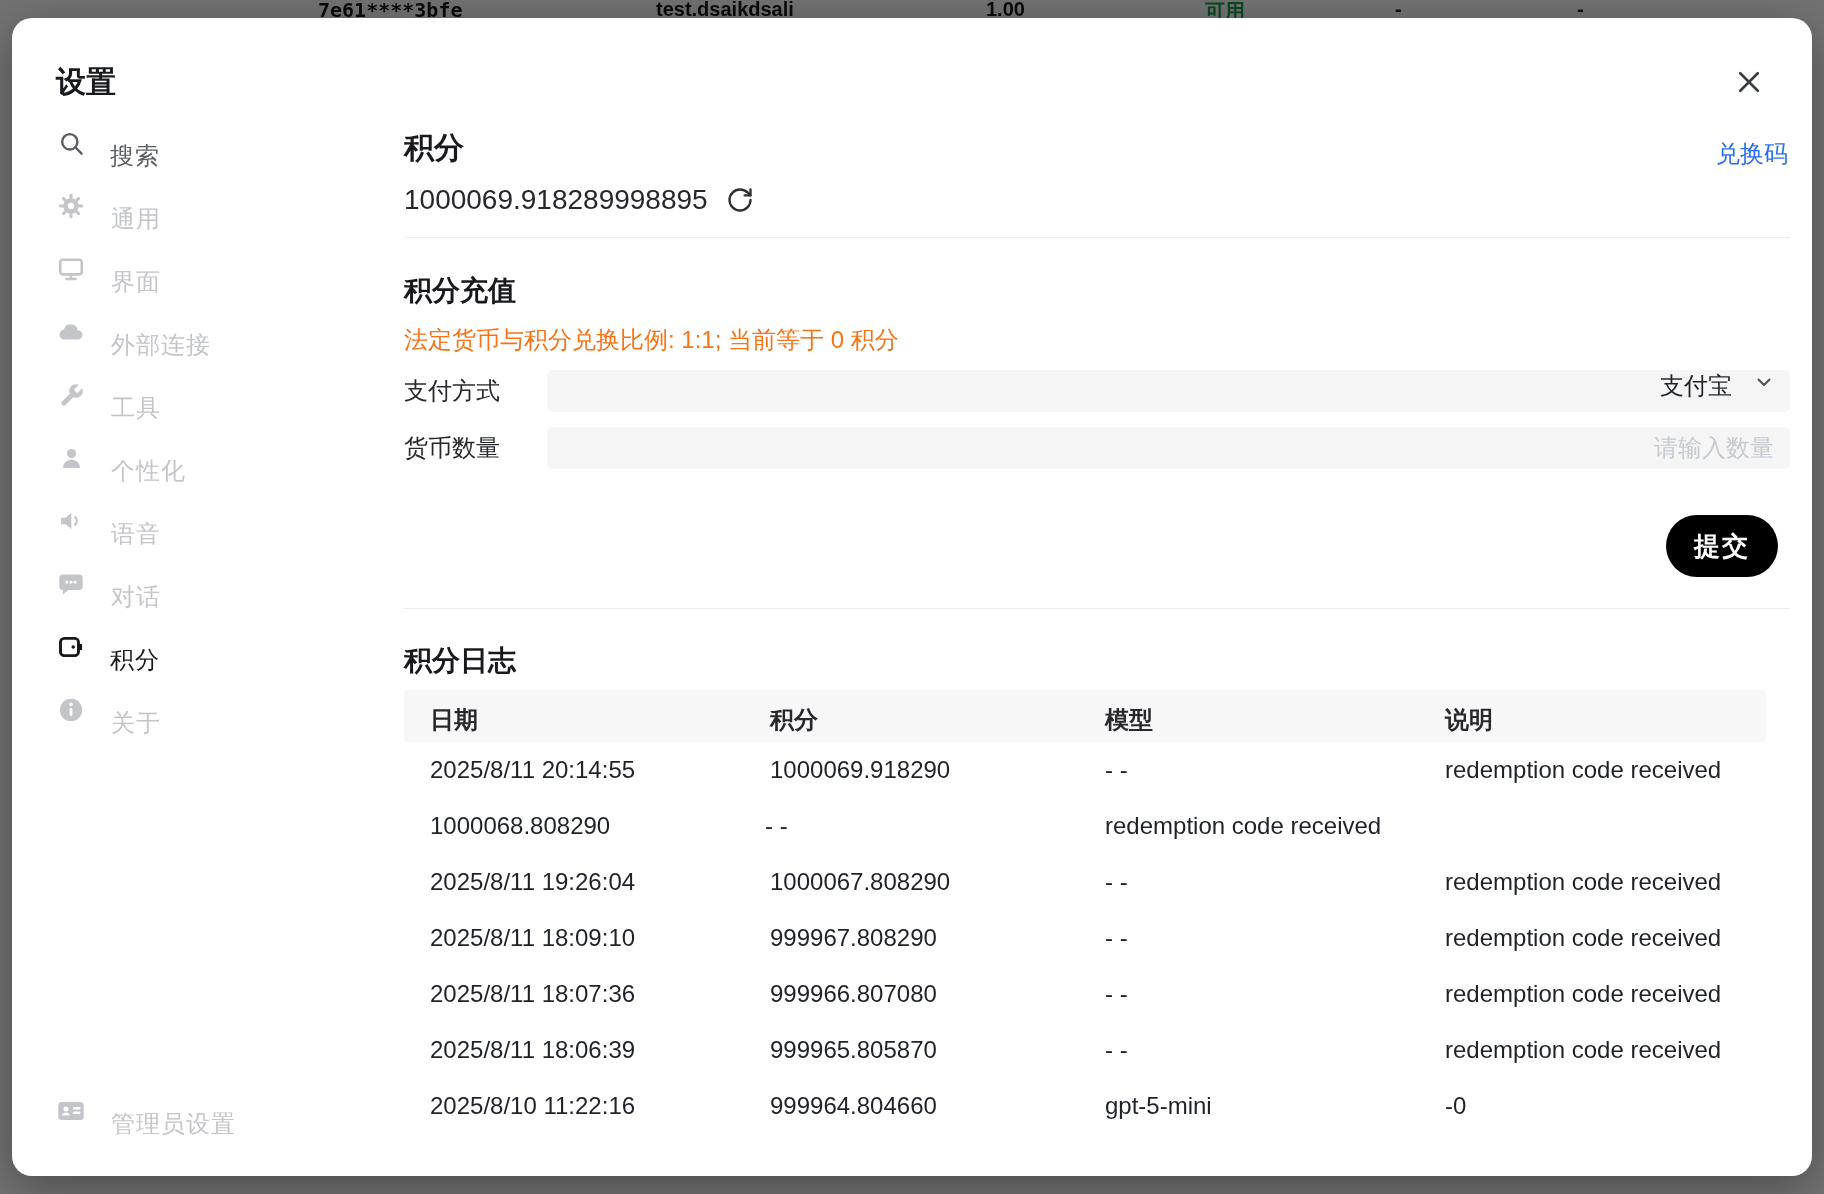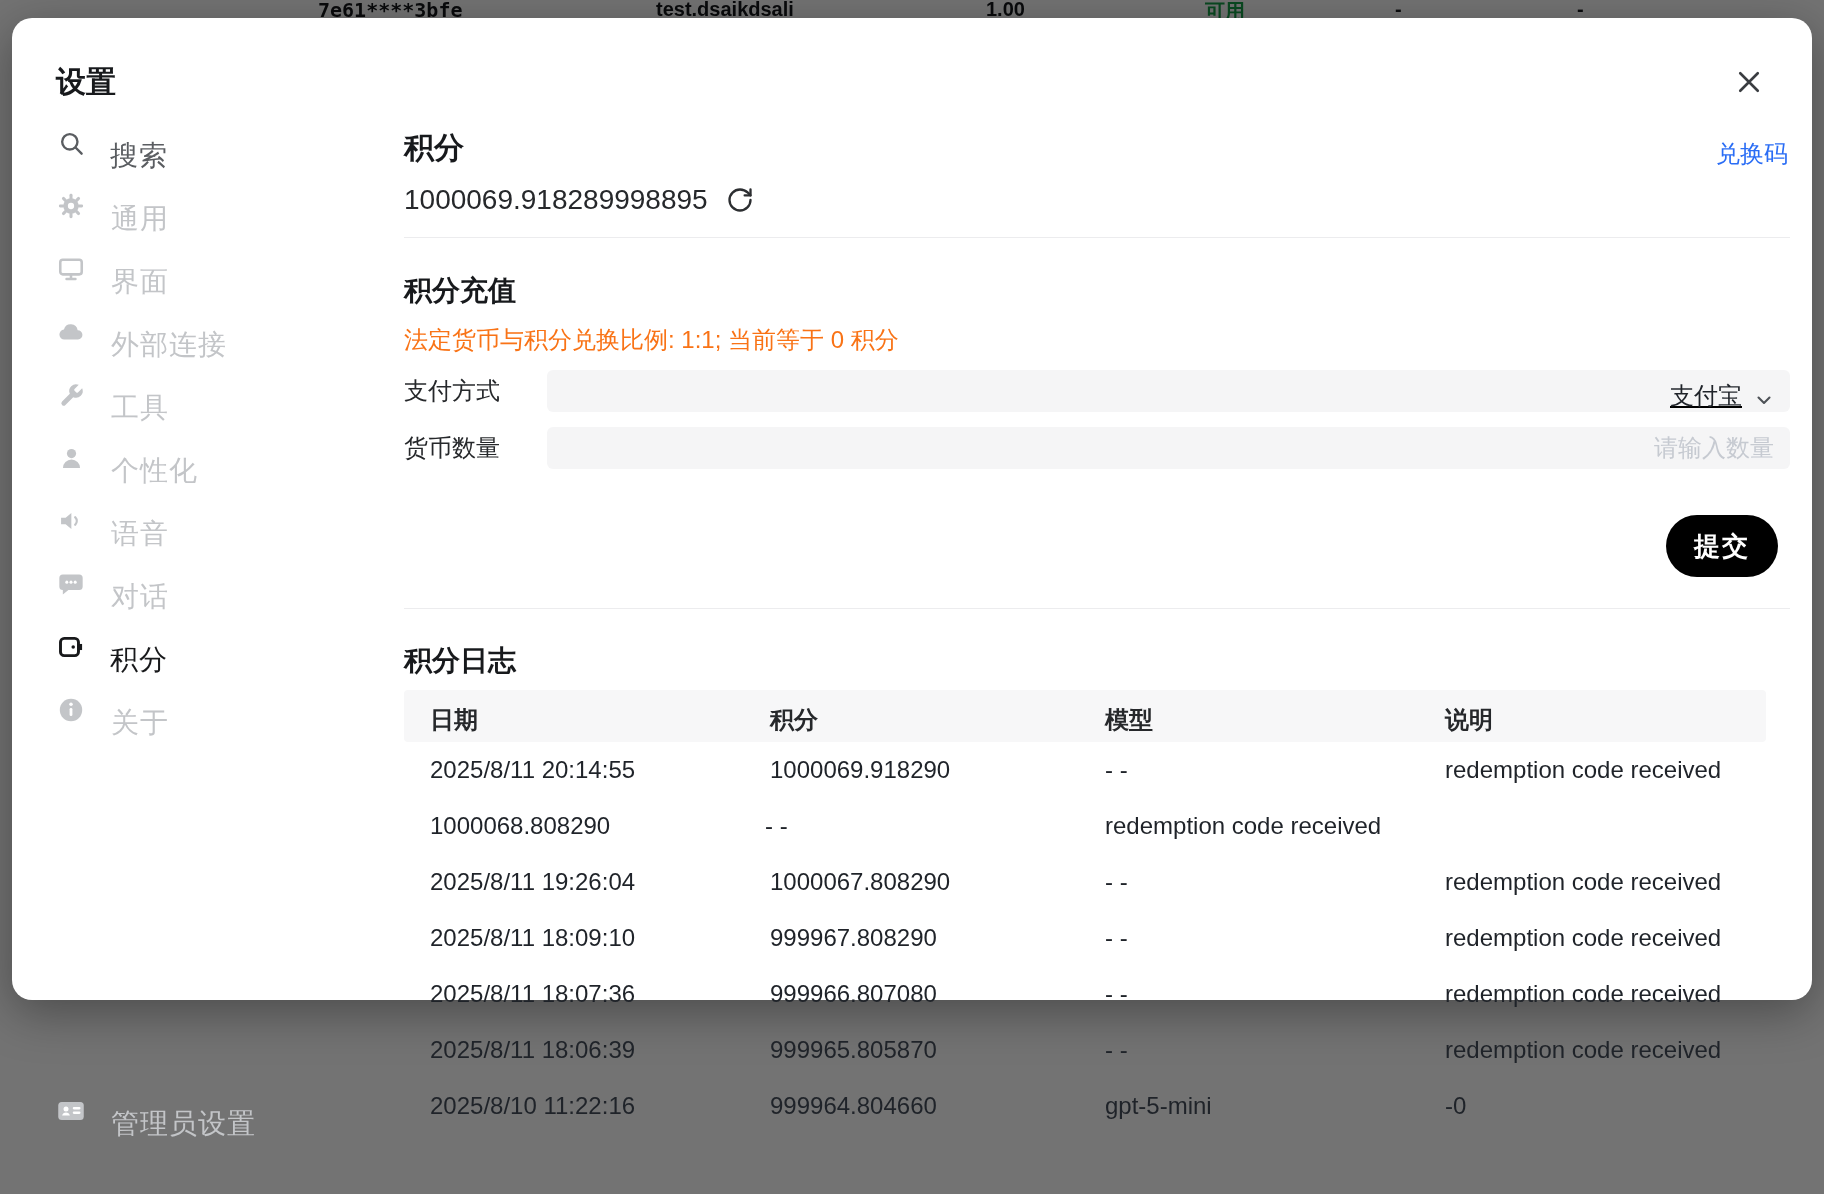--- a/index.html
+++ b/index.html
@@ -8,48 +8,48 @@
   .stage { position:relative; width:1824px; height:1194px; background:#fff; }
 
   
   .bg-row { position:absolute; top:0; left:0; width:100%; height:22px; background:#fff; }
   .bg-cell { position:absolute; top:-2px; font-size:20px; font-weight:700; color:#16181b; white-space:nowrap; }
   .bg-cell.mono { font-family:"DejaVu Sans Mono","Liberation Mono",monospace; }
   .bg-cell.green { color:var(--status-green,#17a34a); }
   .overlay { position:absolute; inset:0; background:rgba(0,0,0,0.55); }
 
   
-  .modal { position:absolute; left:12px; top:18px; width:1800px; height:982px;
+  .modal { position:absolute; left:12px; top:18px; width:1800px; height:1158px;
     background:#fff; border-radius:20px; box-shadow:0 12px 48px rgba(0,0,0,.35); }
   .modal-title { position:absolute; left:44px; top:44px; font-size:30px; font-weight:700; color:#17191c; }
   .close-btn { position:absolute; left:1722px; top:44px; width:40px; height:40px; border:none; background:transparent; cursor:pointer; }
 
   
   .sidebar { position:absolute; left:44px; top:104px; width:300px; display:flex; flex-direction:column; gap:21px; }
   .side-item { display:flex; align-items:center; gap:24px; height:42px; cursor:pointer; }
   .side-item .icon { width:30px; height:30px; display:flex; align-items:center; justify-content:center; }
-  .side-label { font-size:28px; letter-spacing:1px;margin-top:25px; }
+  .side-label { font-size:24px; letter-spacing:1px;margin-top:25px; }
   .side-item.search { color:#5a5d61; }
   .side-item.dim { color:#c3c5c8;gap:25px; }
   .side-item.selected { color:#18191b; font-weight:500; }
   .side-footer { position:absolute; left:44px; top:1072px; }
 
   
   .main-head { position:absolute; left:392px; top:110px; font-size:30px; font-weight:700; color:#17191c; }
   .redeem-link { position:absolute; right:24px; top:120px; font-size:24px; color:var(--accent-blue,#2a6df5); cursor:pointer; }
   .balance-row { position:absolute; left:392px; top:166px; display:inline-flex; align-items:center; gap:18px; }
   .balance { font-size:28px; color:#26282b; }
   .refresh-btn { border:none; background:transparent; width:30px; height:30px; cursor:pointer; color:#333; }
   .divider { position:absolute; left:392px; width:1386px; height:1px; background:#ececee; }
   .sec-head { position:absolute; left:392px; font-size:28px; font-weight:700; color:#17191c; }
   .notice { position:absolute; left:392px; top:306px; font-size:24px; color:var(--accent-orange,#f97316); }
 
   .form-label { position:absolute; left:392px; width:150px; height:42px; line-height:42px; font-size:24px; color:#26282b; }
   .field { position:absolute; left:535px; width:1243px; height:42px; background:#f5f5f6; border-radius:6px; }
-  .select-field { display:flex; align-items:flex-end; justify-content:flex-end; gap:10px; padding:0 14px; cursor:pointer;text-decoration:underline; }
+  .select-field { display:flex; align-items:flex-start; justify-content:flex-end; gap:20px; padding:0 14px; cursor:pointer; }
   .select-value { font-size:24px; color:#1f2329; }
   .amount-input { border:none; outline:none; text-align:right; padding:0 16px; font-size:24px; color:#1f2329;
     font-family:"Liberation Sans","DejaVu Sans",sans-serif; }
   .amount-input::placeholder { color:#c6cad1; }
 
   .submit-btn { position:absolute; right:34px; top:497px; width:112px; height:62px; border-radius:31px;
     background:#000; color:#fff; border:none; font-size:26px; font-weight:600; cursor:pointer;
     font-family:"Liberation Sans","DejaVu Sans",sans-serif; letter-spacing:2px; }
 
   

